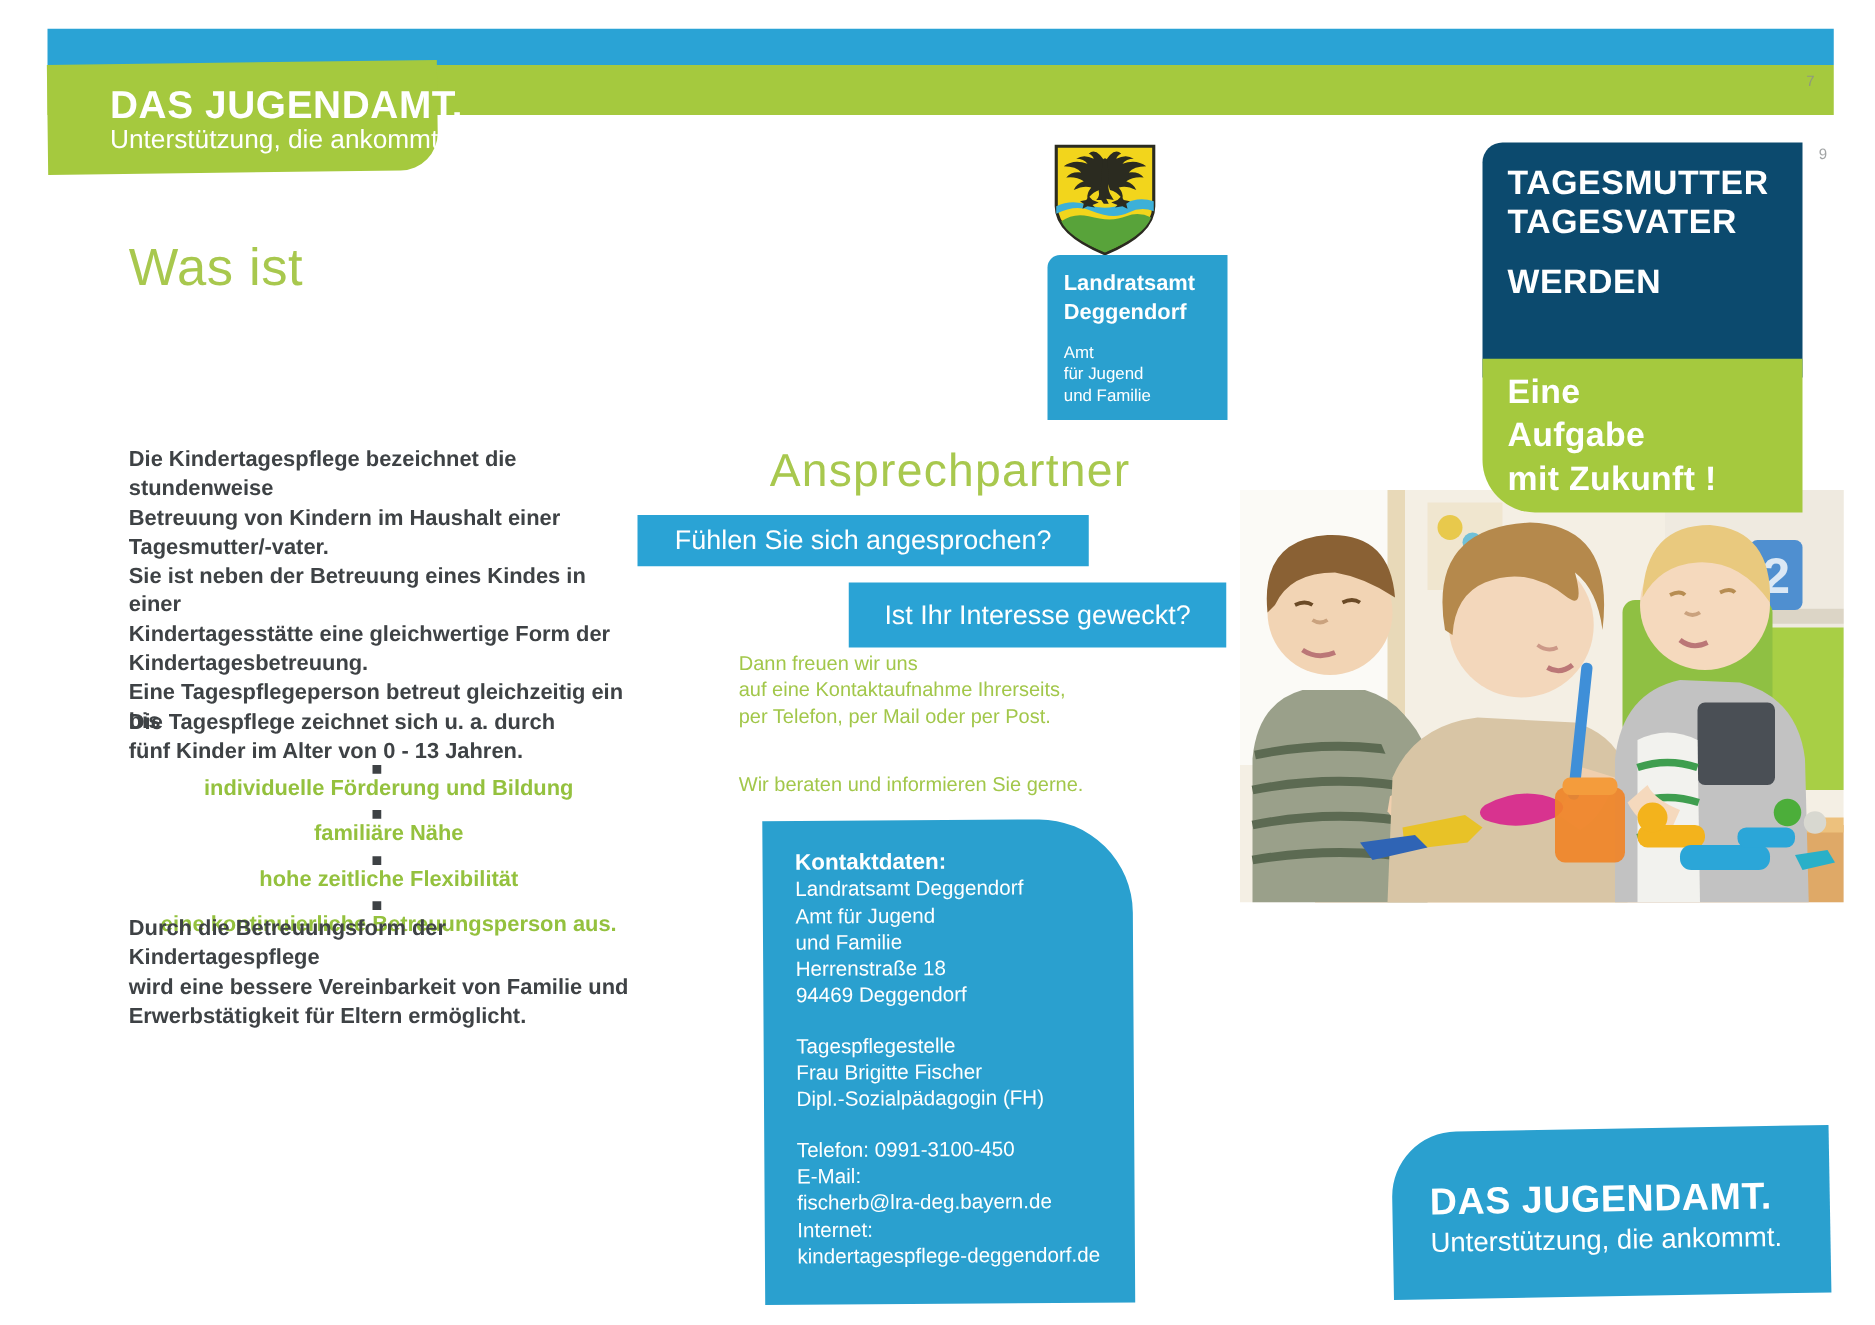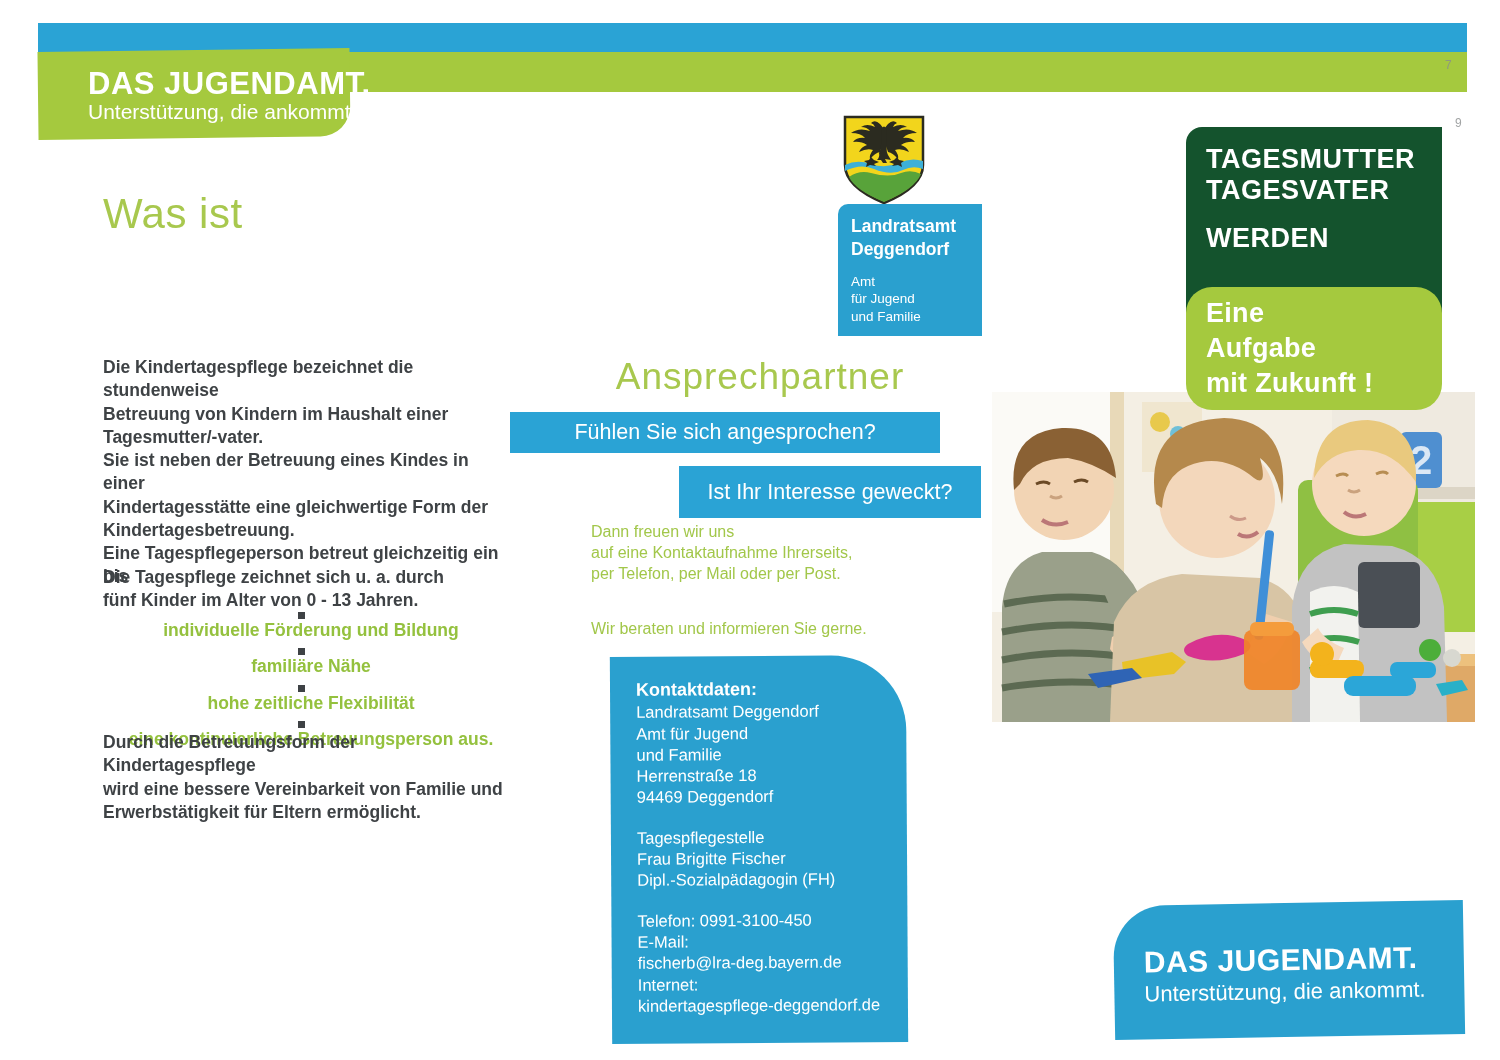--- a/index.html
+++ b/index.html
@@ -33,41 +33,41 @@
   .coat      { left:841px; top:115px; width:86px; height:90px; }
   .org-badge { left:838px; top:204px; width:144px; height:132px; background:#2aa0cf;
                border-top-left-radius:10px; color:#ffffff; padding:11px 0 0 13px; }
   .org-badge .big   { font-size:17.5px; font-weight:700; line-height:1.3; }
   .org-badge .small { font-size:13.5px; font-weight:400; line-height:1.33; margin-top:12px; }
 
   .mid-heading { left:540px; top:356px; width:440px; text-align:center;
                  color:#a8c84e; font-size:37px; font-weight:400; letter-spacing:1px; }
   .banner { background:#2aa3d5; color:#ffffff; font-size:21.5px; font-weight:400;
             display:flex; align-items:center; justify-content:center; }
-  .banner-1 { left:510px; top:412px; width:430px; height:41px; }
+  .banner-1 { left:510px; top:412px; width:361px; height:41px; }
   .banner-2 { left:679px; top:466px; width:302px; height:52px; }
 
   .green-par { color:#a2c74a; font-size:16px; font-weight:400; line-height:1.32; }
   .invite1 { left:591px; top:521px; width:360px; }
   .invite2 { left:591px; top:618px; width:360px; }
 
   .contact-box { left:611px; top:656px; width:296px; height:387px; background:#2aa0cf;
                  border-top-right-radius:75px; transform:rotate(-0.35deg);
                  color:#ffffff; padding:22px 0 0 26px; }
   .contact-box .head { font-size:18px; font-weight:700; line-height:1.3; }
   .contact-box .line { font-size:16.5px; font-weight:400; line-height:1.28; }
   .cgap { height:20px; }
 
   
-  .promo-1 { left:1186px; top:127px; width:256px; height:188px; background:#14532d;
+  .promo-1 { left:1186px; top:114px; width:256px; height:188px; background:#0c4a6e;
              border-top-left-radius:16px; color:#ffffff; padding:17px 0 0 20px; }
   .promo-1 .ln  { font-size:27px; font-weight:700; line-height:1.16; letter-spacing:0.5px; }
   .promo-1 .emp { font-size:27px; font-weight:700; margin-top:16px; letter-spacing:0.5px; }
   .promo-2 { left:1186px; top:287px; width:256px; height:123px; background:#a5c93e;
-             border-bottom-left-radius:42px; color:#ffffff; padding:9px 0 0 20px; z-index:5;border-radius:26px; }
+             border-bottom-left-radius:42px; color:#ffffff; padding:9px 0 0 20px; z-index:5; }
   .promo-2 .ln { font-size:27px; font-weight:700; line-height:1.3; letter-spacing:0.3px; }
 
   .photo { left:992px; top:392px; width:483px; height:330px; z-index:1; }
 
   .footer-badge { left:1114px; top:903px; width:350px; height:134px; background:#2aa0cf;
                   border-top-left-radius:52px; transform:rotate(-1deg);
                   color:#ffffff; padding:40px 0 0 30px; }
   .footer-badge .t1 { font-size:30px; font-weight:700; letter-spacing:0.5px; }
   .footer-badge .t2 { font-size:22px; font-weight:400; margin-top:2px; }
 </style>

